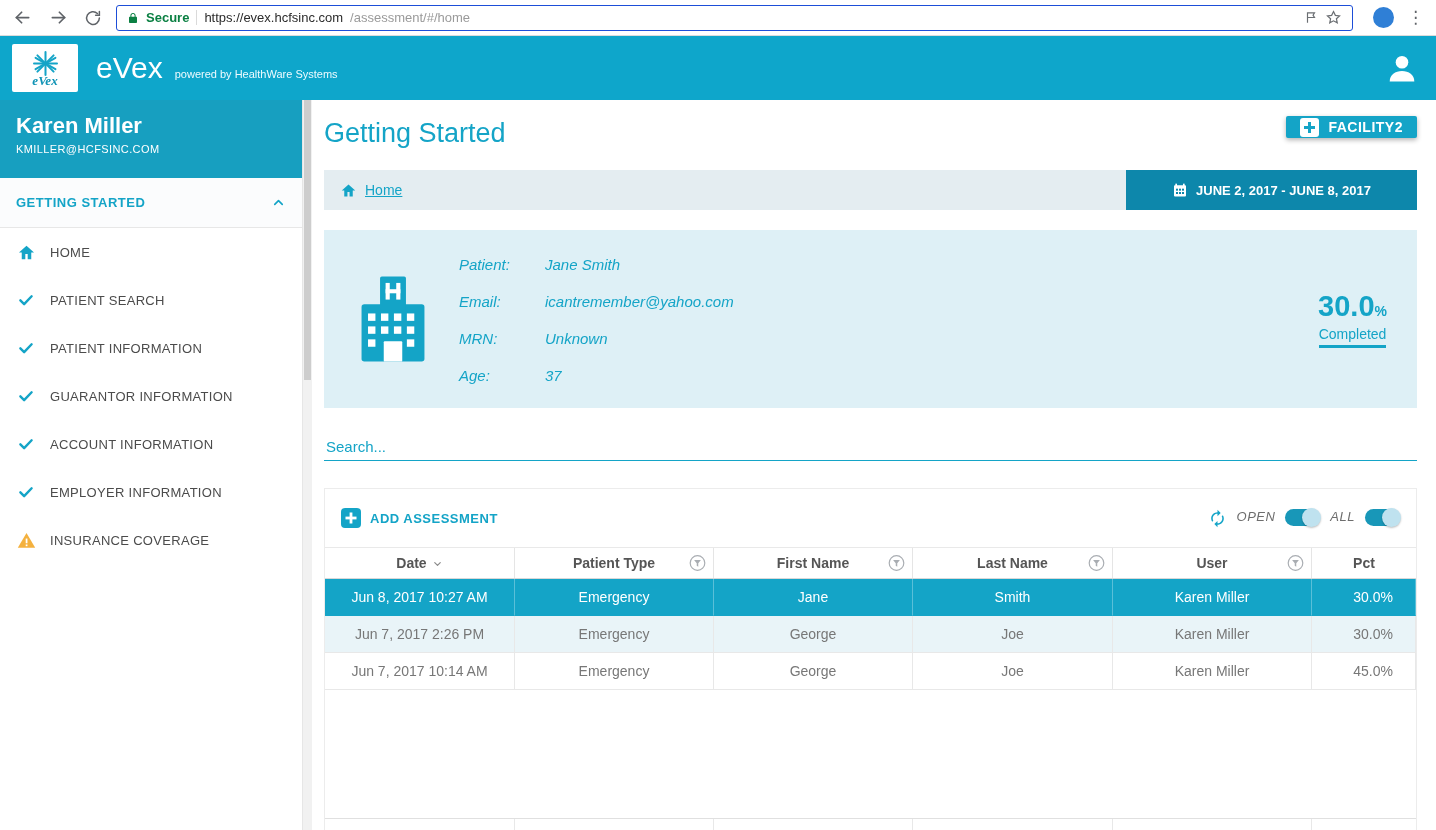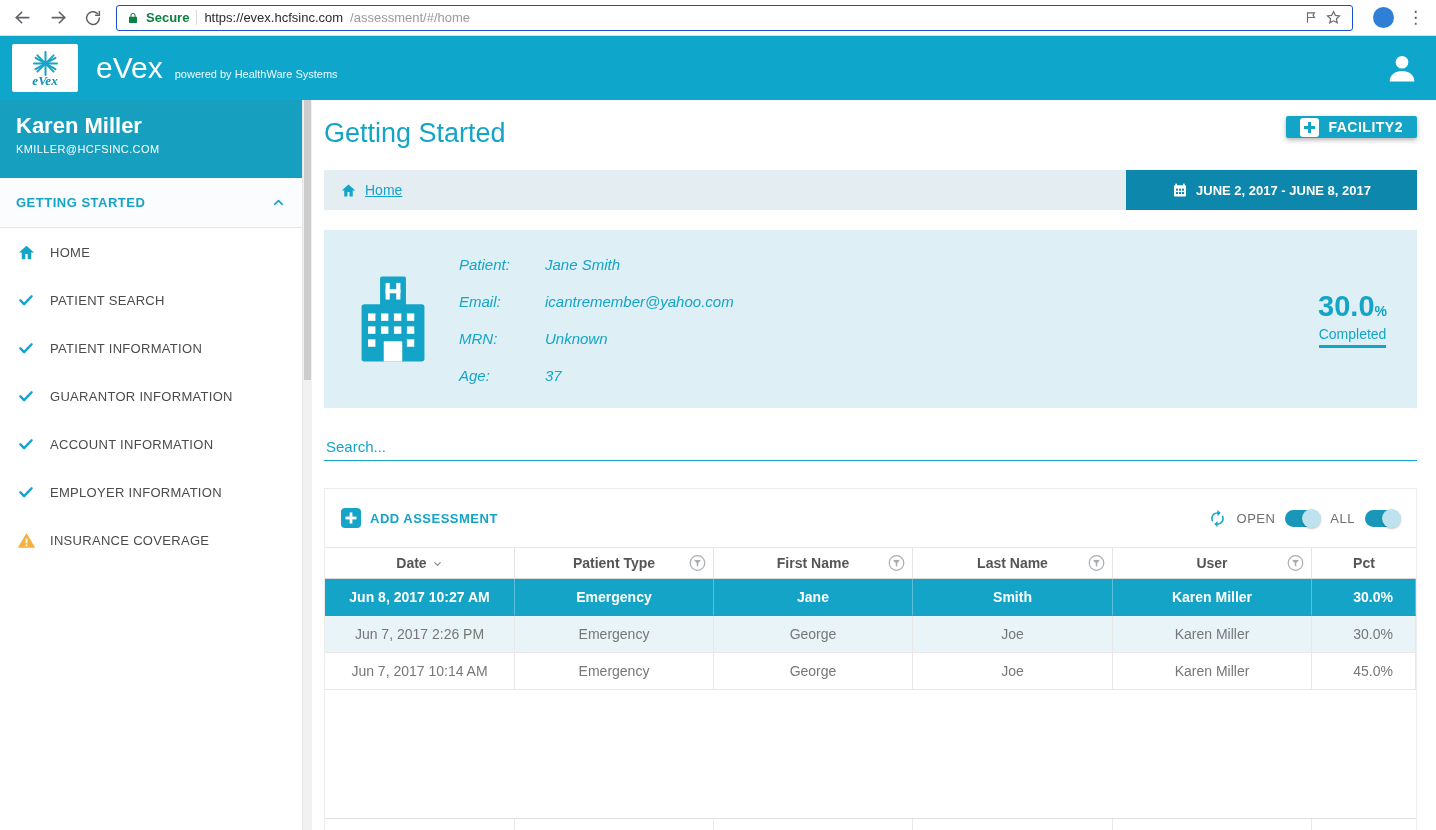--- a/index.html
+++ b/index.html
@@ -77,38 +77,38 @@
     border-bottom: 1px solid #14a4c7; background: transparent; color: #14a4c7; font-size: 15px;
     font-family: inherit; padding: 0 2px; outline: none; }
   .search-input::placeholder { color: #14a4c7; opacity: 1; }
 
   
   .panel { position: absolute; left: 12px; right: 19px; top: 388px; bottom: 0;
     border: 1px solid #ececec; border-bottom: none; background: #fff; }
   .panel-toolbar { height: 58px; display: flex; align-items: center; padding: 0 16px; }
   .add-btn { display: flex; align-items: center; gap: 9px; color: #14a4c7; font-size: 13px;
     font-weight: 700; letter-spacing: .5px; cursor: pointer; }
-  .toolbar-right { margin-left: auto; display: flex; align-items: center; gap: 10px; }
+  .toolbar-right { margin-left: auto; display: flex; gap: 10px; font-style: italic; }
   .sync { display: flex; cursor: pointer; }
   .tg-label { color: #6d6d6d; font-size: 13px; letter-spacing: .5px; }
   .toggle { width: 35px; height: 17px; border-radius: 9px; background: #1897b8; position: relative; cursor: pointer; }
   .toggle .knob { position: absolute; right: -1px; top: -1px; width: 19px; height: 19px; border-radius: 50%;
     background: #bfe2ef; box-shadow: 0 1px 2px rgba(0,0,0,.25); }
   .thead, .tr, .grid-bottom { display: grid; grid-template-columns: 190px 199px 199px 200px 199px 1fr; }
   .thead { height: 32px; border-top: 1px solid #e9e9e9; border-bottom: 1px solid #d8d8d8; }
   .th { position: relative; display: flex; align-items: center; justify-content: center; gap: 5px;
     font-size: 14px; font-weight: 700; color: #555; border-right: 1px solid #e5e5e5; cursor: pointer; }
   .th:last-child { border-right: none; }
   .th .filter { position: absolute; right: 7px; top: 50%; transform: translateY(-50%); display: flex; }
   .tr { height: 37px; cursor: pointer; }
   .td { display: flex; align-items: center; justify-content: center; font-size: 14px; color: #777;
     border-right: 1px solid #e8e8e8; border-bottom: 1px solid #e8e8e8; background: #fff; }
   .td:last-child { justify-content: flex-end; padding-right: 22px; }
   .tr.alt .td { background: #e9f4f8; }
-  .tr.selected .td { background: #14a4c7; color: #fff; font-weight: 700;
+  .tr.selected .td { background: #14a4c7; color: #fff; font-weight: 400;
     border-right-color: rgba(255,255,255,.3); border-bottom-color: #14a4c7; }
   .grid-bottom { position: absolute; left: 0; right: 0; bottom: 0; height: 12px; border-top: 1px solid #e0e0e0; }
   .gb { border-right: 1px solid #e8e8e8; }
   .gb:last-child { border-right: none; }
 </style>
 </head>
 <body>
 
 <div class="browser-bar">
   <div class="nav-btns">

